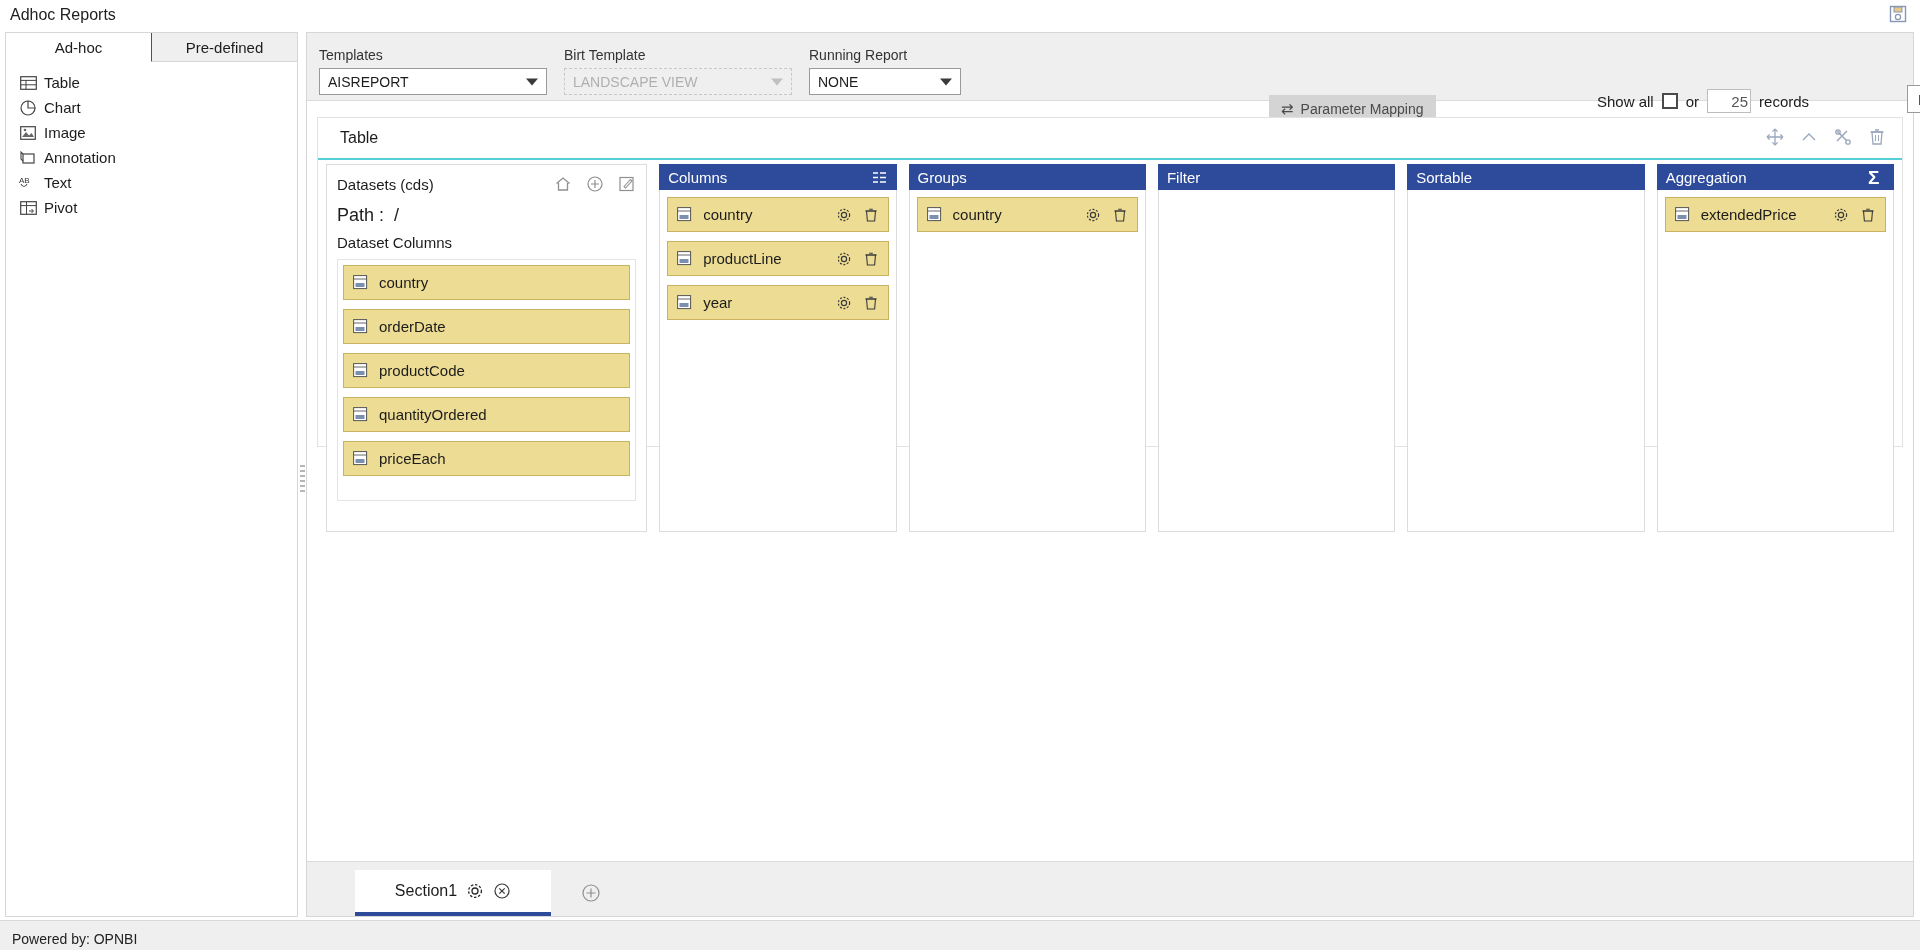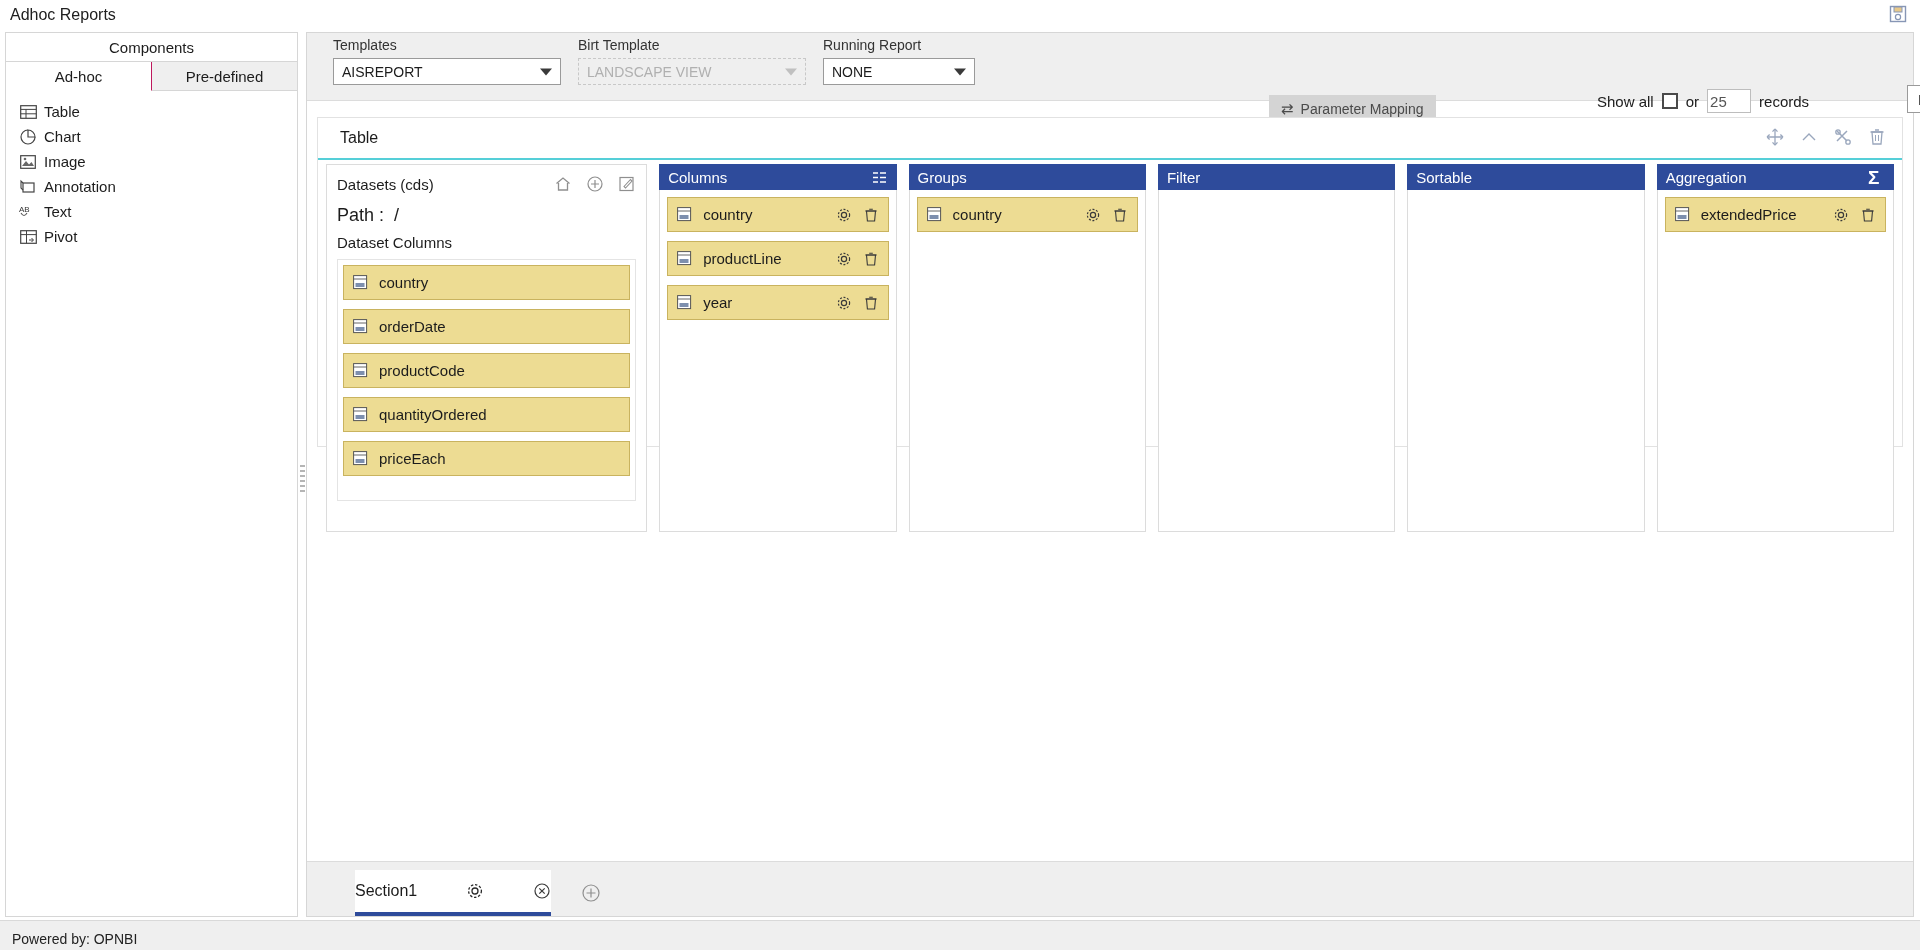--- a/index.html
+++ b/index.html
@@ -81,21 +81,21 @@
     position: absolute; left: 306px; top: 32px;
     width: 1608px; height: 885px;
     background: #ffffff; border: 1px solid #d6d6d6;
   }
 
   
   .toolbar {
     position: relative; height: 68px;
     background: #efefef; border-bottom: 1px solid #dcdcdc;
   }
-  .fldgrp { position: absolute; top: 4px; margin-left: 14px; }
+  .fldgrp { position: absolute; top: 14px; }
   .fldlbl { font-size: 14px; color: #333; margin-bottom: 5px; display: block; }
   .selbox {
     height: 27px; border: 1px solid #9a9a9a; background: #fff;
     display: flex; align-items: center; padding: 0 8px;
     font-size: 14px; color: #1c1c1c; position: relative;
   }
   .selbox.disabled { border: 1px dashed #c8c8c8; color: #b0b0b0; background: #efefef; }
   .caret {
     position: absolute; right: 8px; top: 50%; transform: translateY(-50%);
     width: 0; height: 0;
@@ -115,21 +115,21 @@
   .showall {
     position: absolute; left: 1290px; top: 56px;
     display: flex; align-items: center; font-size: 15px; color: #1c1c1c;
   }
   .showall .chk {
     width: 16px; height: 16px; border: 2px solid #4a4a4a;
     background: #fff; margin: 0 8px; cursor: pointer;
   }
   .recinput {
     width: 44px; height: 24px; border: 1px solid #bdbdbd; background: #fff;
-    margin: 0 8px; text-align: left; font-size: 15px; color: #555;
+    margin: 0 8px; text-align: right; font-size: 15px; color: #555;
     font-family: "Liberation Sans", sans-serif;
   }
   .fmtsel {
     position: absolute; left: 1600px; top: 52px;
     width: 182px; height: 28px; border: 1px solid #9a9a9a; background: #fff;
     display: flex; align-items: center; padding: 0 10px; font-size: 15px;
   }
 
   
   .card {
@@ -209,21 +209,21 @@
 
   
   .sectionbar {
     position: absolute; left: 0; bottom: 0; width: 1606px; height: 55px;
     background: #efefef; border-top: 1px solid #dcdcdc;
     display: flex; align-items: flex-end; padding-left: 48px;
   }
   .sectab {
     height: 46px; min-width: 196px; background: #ffffff;
     border-bottom: 4px solid #2e4b9b;
-    display: flex; align-items: center; justify-content: space-between; gap: 9px;
+    display: flex; align-items: center; justify-content: center; gap: 9px;
     font-size: 16px; cursor: pointer;
   }
   .sectab span.ic { width: 18px; height: 18px; cursor: pointer; }
   .addsec {
     margin-left: 30px; margin-bottom: 13px;
     width: 20px; height: 20px; cursor: pointer;
   }
 </style>
 </head>
 <body>
@@ -231,21 +231,20 @@
 <div class="titlebar">
   <div class="app-title">Adhoc Reports</div>
   <svg class="save-ico" viewBox="0 0 20 20">
     <rect x="2.5" y="2.5" width="15" height="15" fill="#fff" stroke="#8796b5" stroke-width="1.4"></rect>
     <rect x="6" y="3" width="8" height="5" fill="#e8c98a" stroke="#8796b5" stroke-width="1"></rect>
     <circle cx="10" cy="13" r="2.6" fill="none" stroke="#8796b5" stroke-width="1.2"></circle>
   </svg>
 </div>
 
 <div class="leftpanel">
-  <div class="components-hdr">Components</div>
 
   <div class="tabrow">
     <div class="tab active first">
       <span>Ad-hoc</span>
     </div>
     <div class="tab inactive">
       <span>Pre-defined</span>
     </div>
   </div>
 

